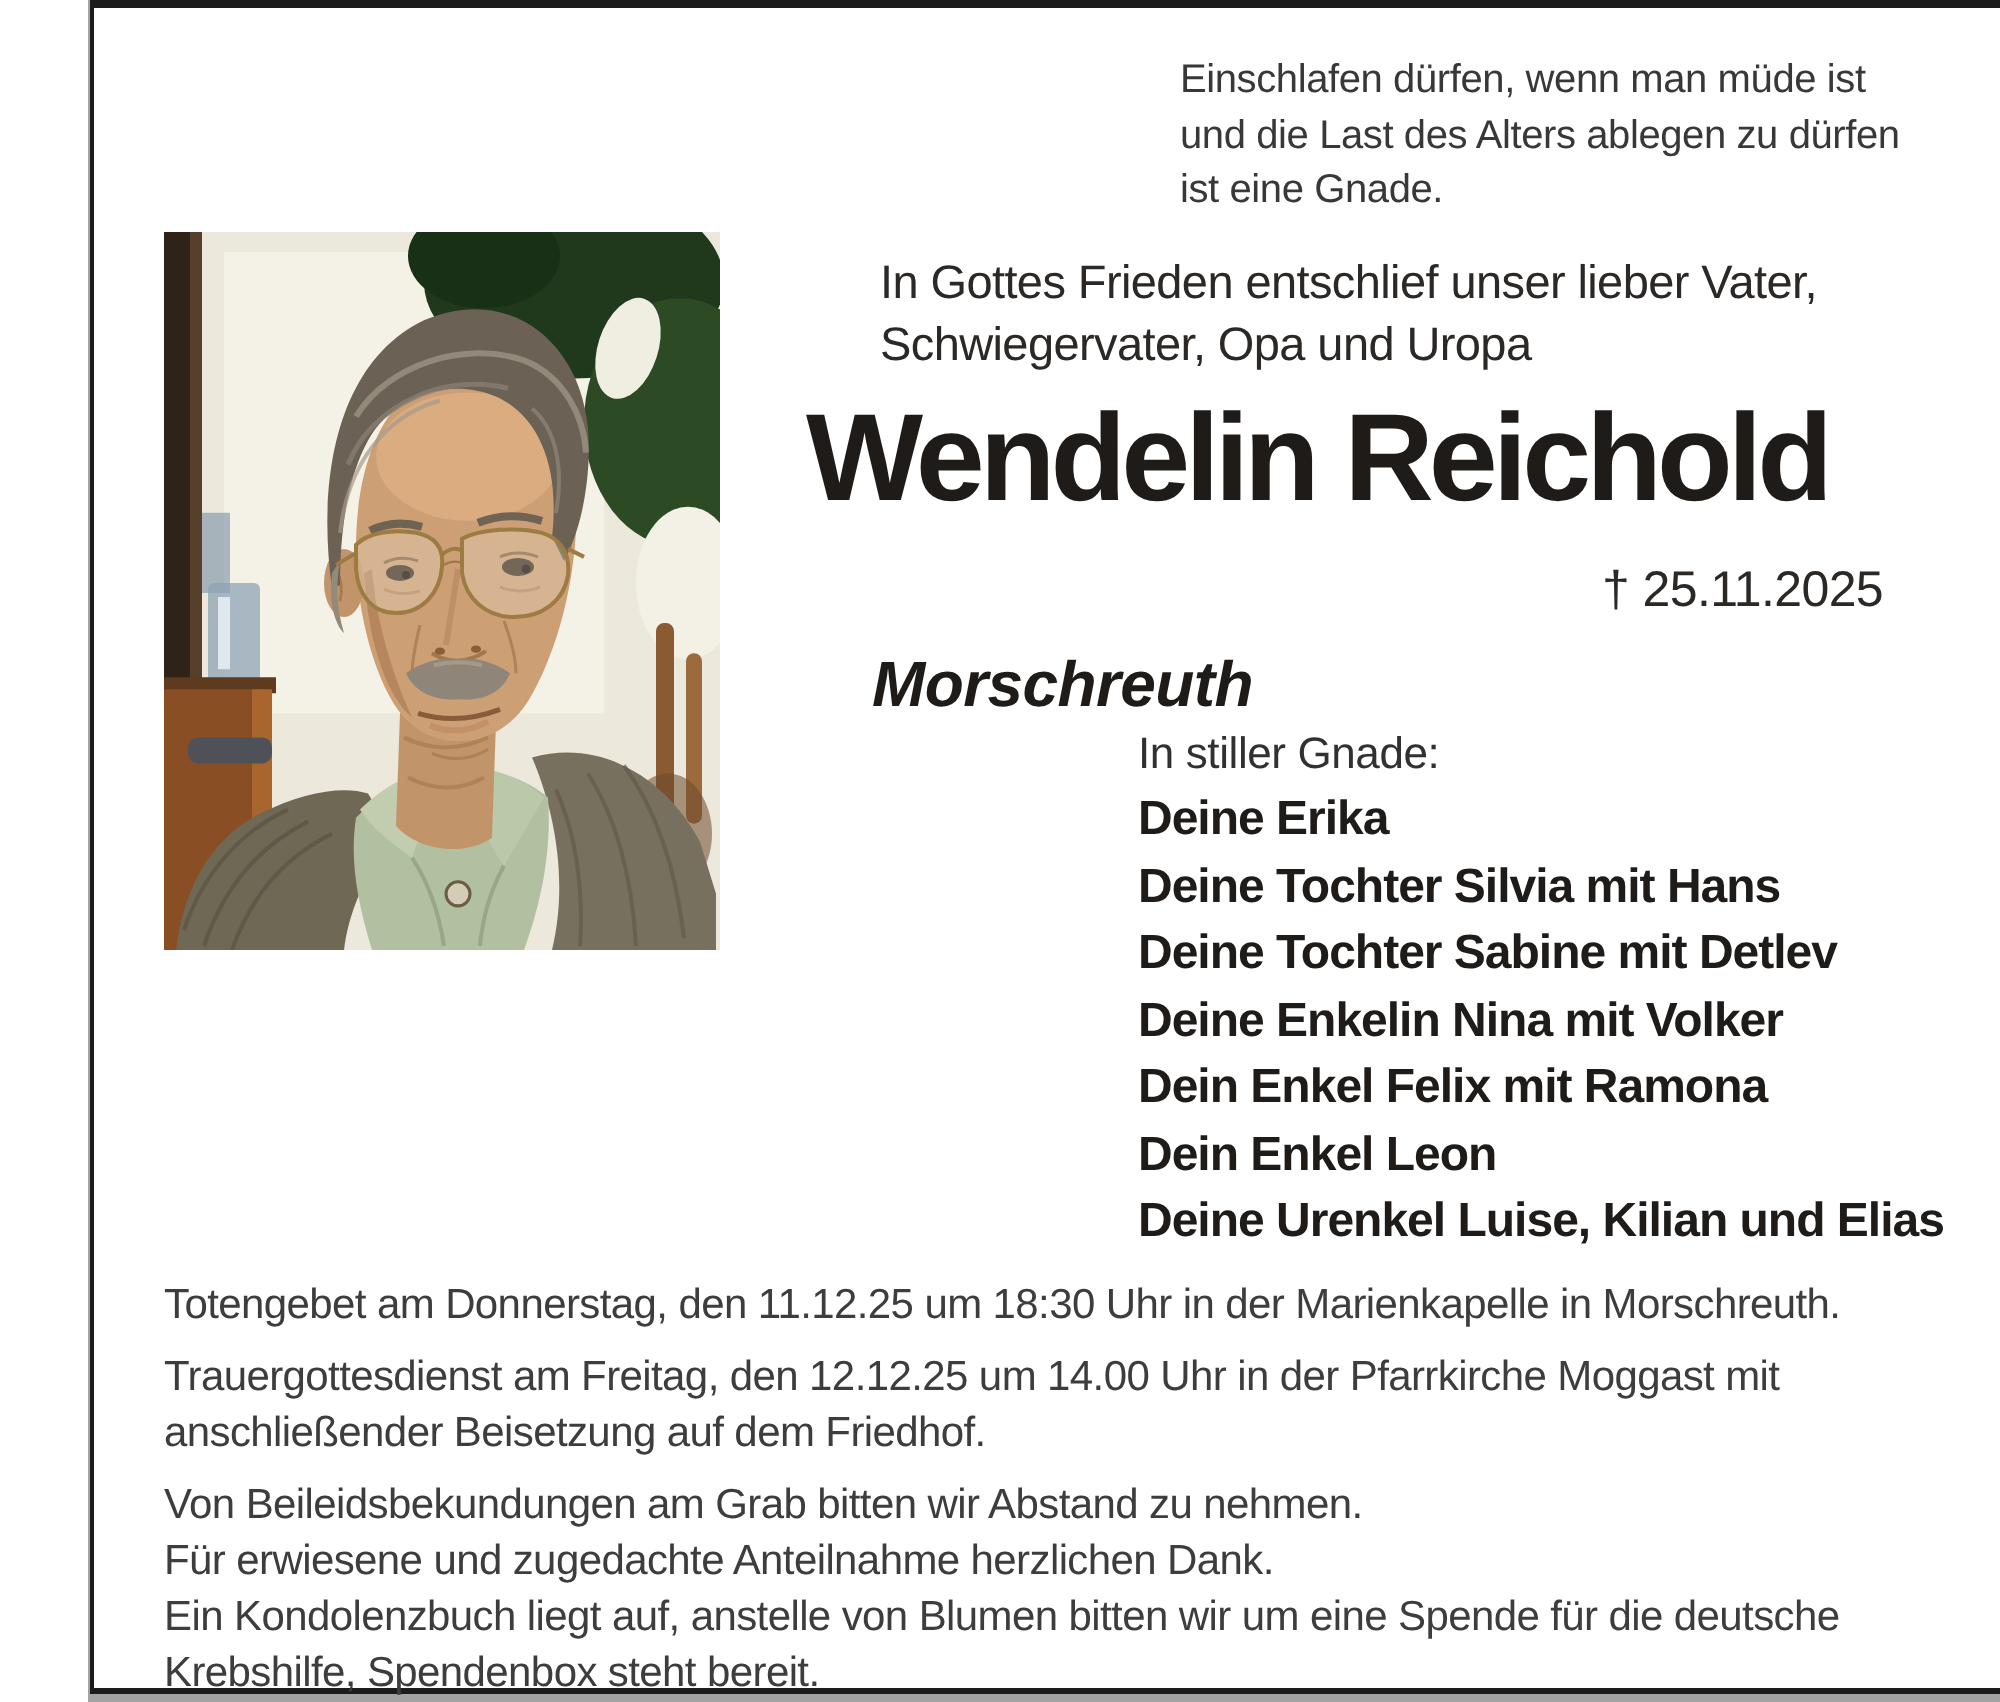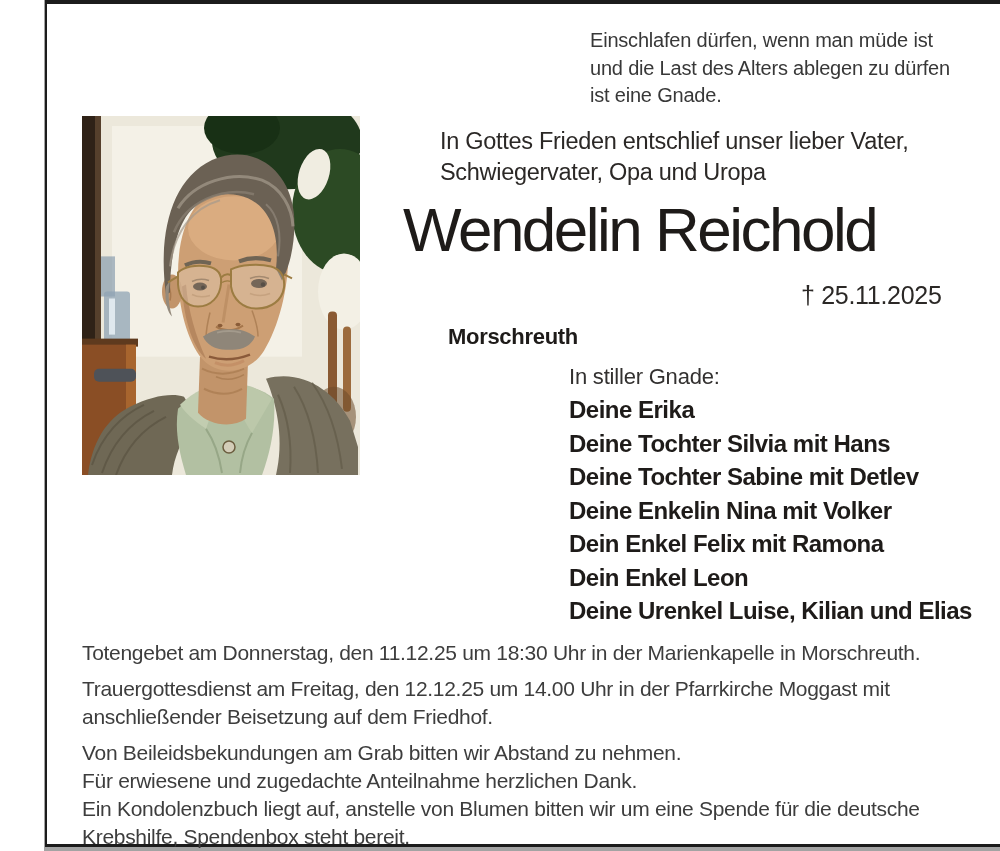--- a/index.html
+++ b/index.html
@@ -22,32 +22,32 @@
     position:absolute;left:38px;top:116px;width:278px;height:359px;
   }
   .photo svg{display:block;width:100%;height:100%;}
   .intro{
     position:absolute;left:396px;top:126px;
     font-size:23.5px;line-height:31px;letter-spacing:-0.3px;color:#2b2826;
   }
   .intro span{display:block;}
   .name{
     position:absolute;left:359px;top:194px;margin:0;
-    font-size:62px;font-weight:400;letter-spacing:-2.5px;color:#1e1b19;
+    font-size:62px;font-weight:700;letter-spacing:-2.5px;color:#1e1b19;
     white-space:nowrap;
   }
   .date{
     position:absolute;top:281px;font-size:25px;letter-spacing:-0.3px;color:#2b2826;
     white-space:nowrap;
   }
   .date-birth{left:441px;}
   .date-death{left:757px;}
   .residence{
-    position:absolute;left:404px;top:324px;
-    font-size:22px;font-weight:700;letter-spacing:-0.3px;color:#1e1b19;
+    position:absolute;left:392px;top:324px;
+    font-size:32px;font-weight:700;letter-spacing:-0.3px;color:#1e1b19;font-style:italic;
   }
   .trauer-heading{
     position:absolute;left:525px;top:364px;
     font-size:22px;letter-spacing:-0.2px;color:#333130;
   }
   .mourners{
     position:absolute;left:525px;top:393px;
     font-size:24px;font-weight:700;line-height:33.5px;letter-spacing:-0.5px;color:#1e1b19;
     white-space:nowrap;
   }

